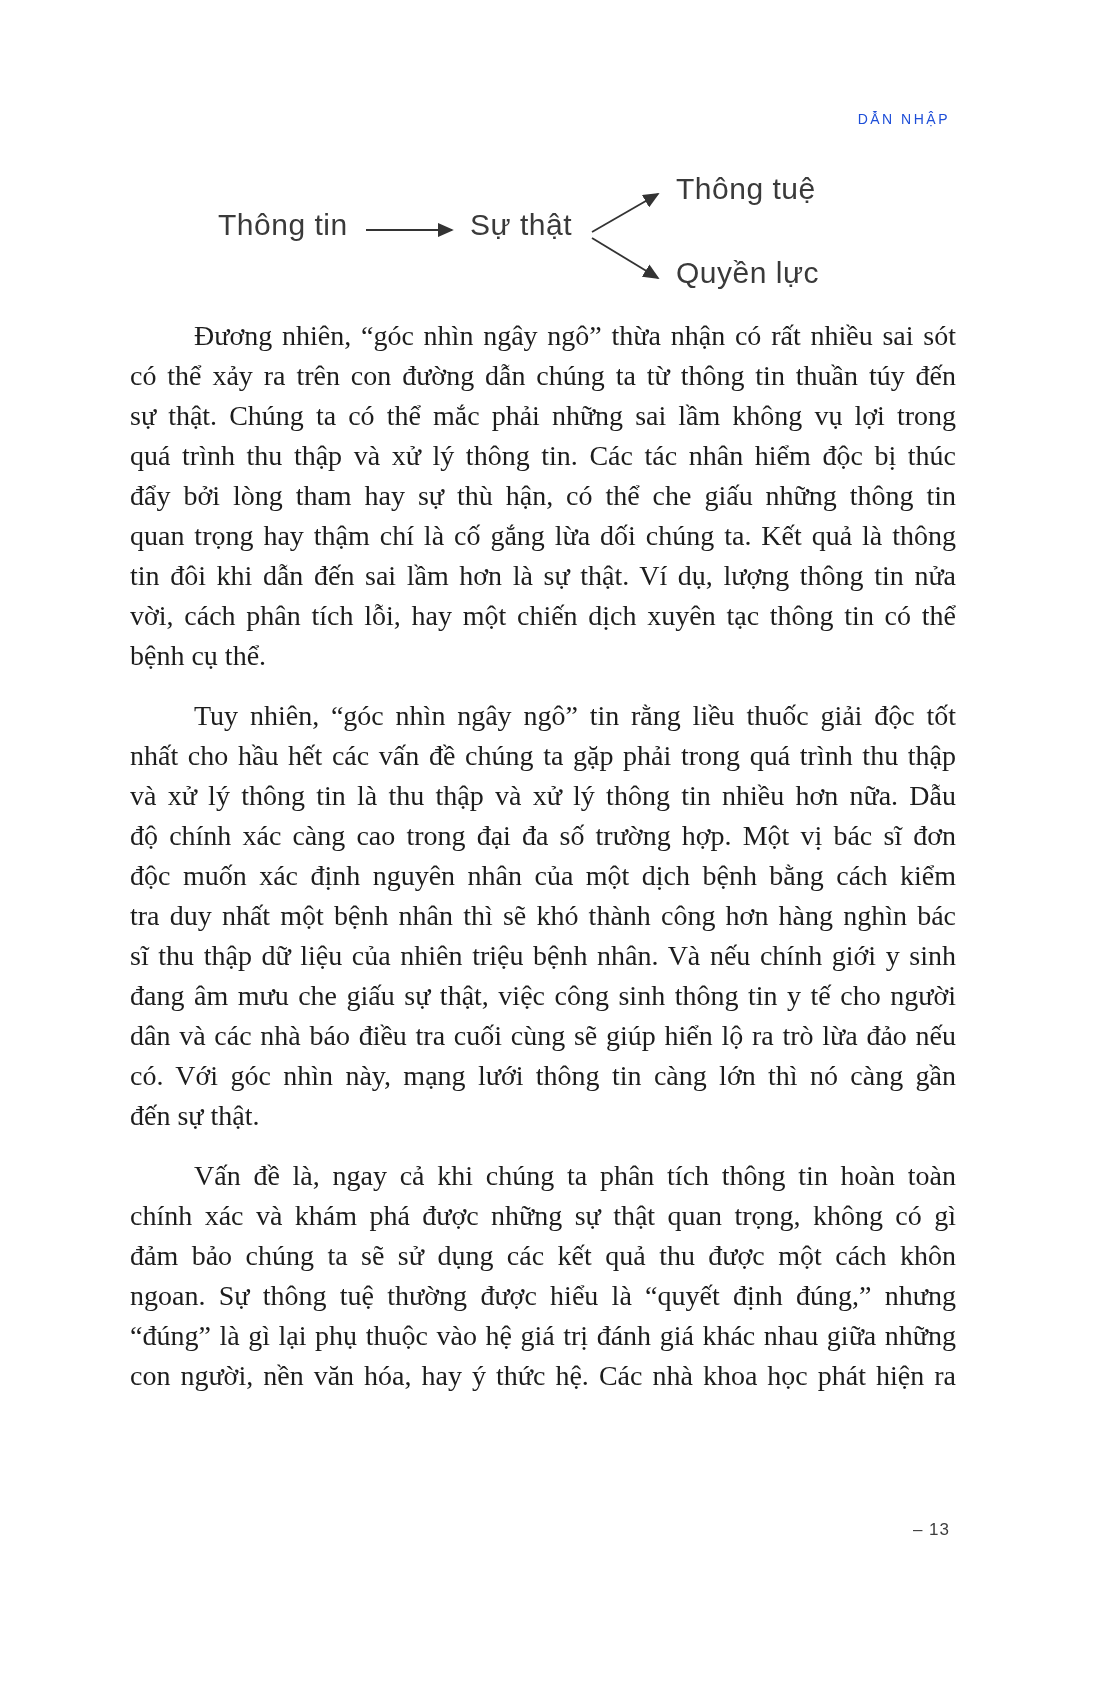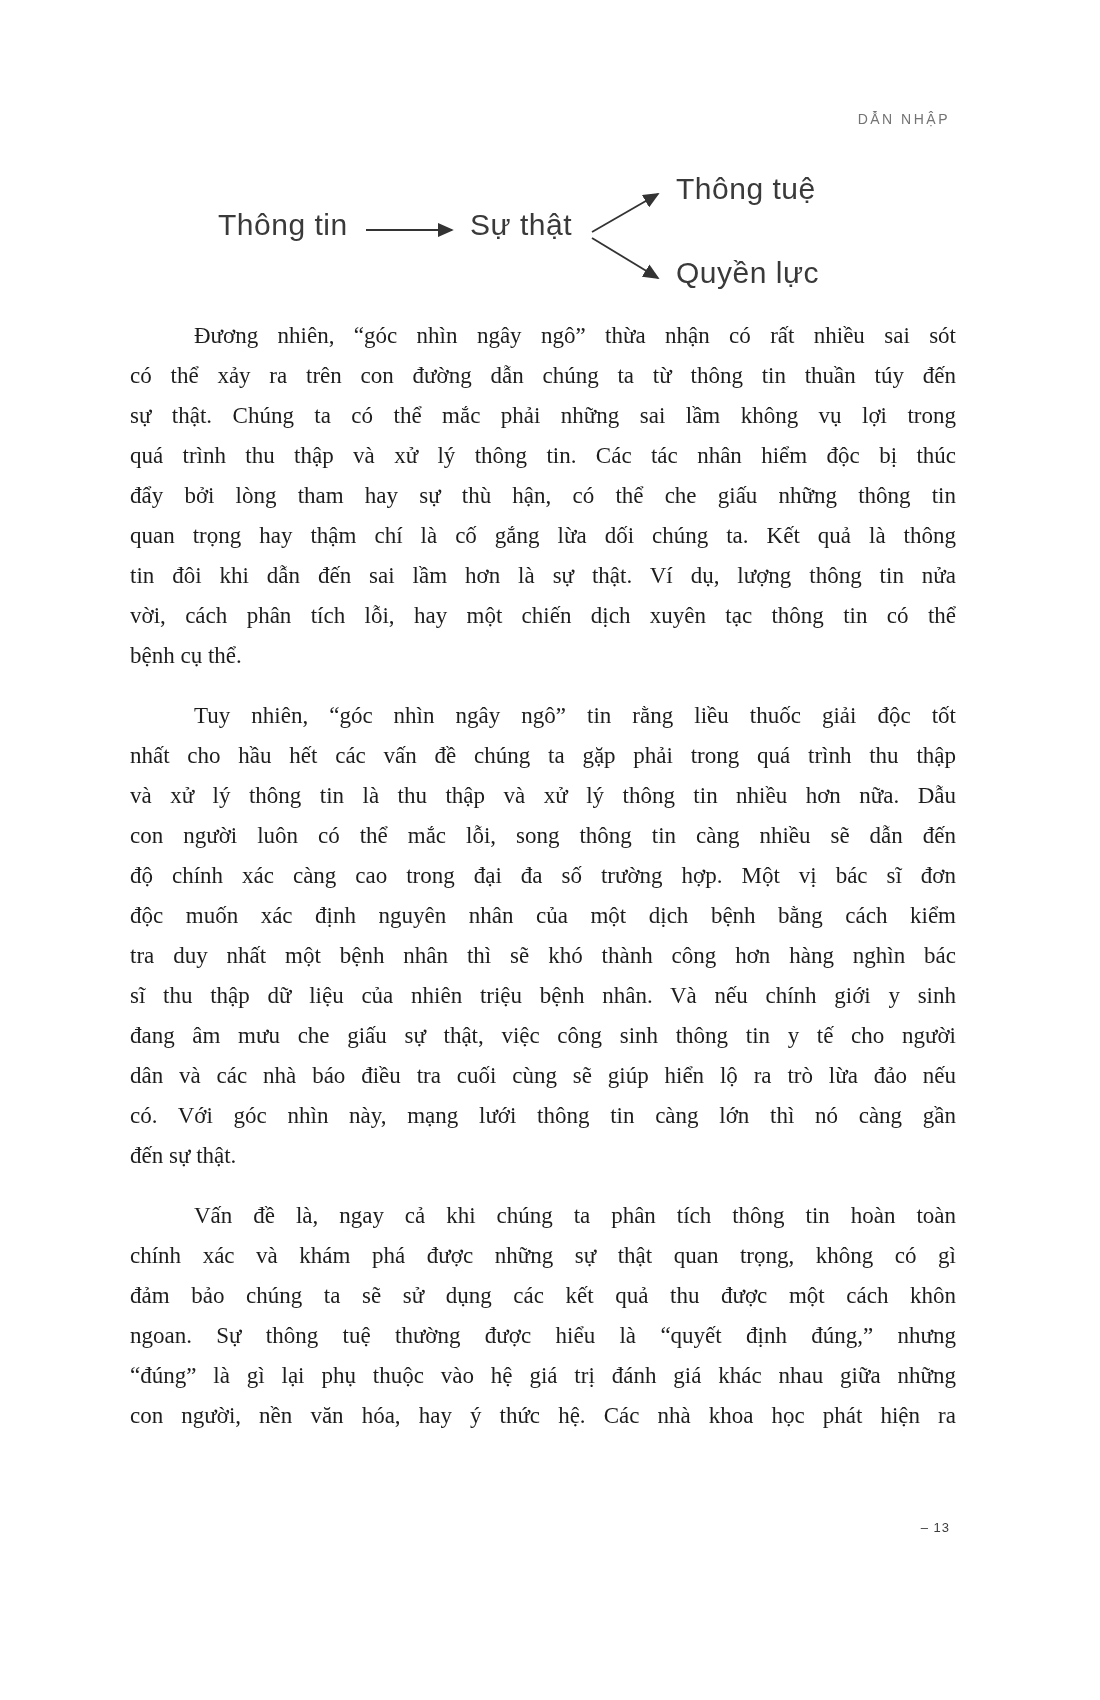--- a/index.html
+++ b/index.html
@@ -4,45 +4,45 @@
 <style>
   html,body { margin:0; padding:0; background:#ffffff; }
   .page {
     position:relative; width:1100px; height:1700px; background:#ffffff;
     overflow:hidden; font-family:"Liberation Serif","DejaVu Serif",serif;
   }
   .running-header {
     position:absolute; top:111px; left:0; right:150px;
     text-align:right;
     font-family:"Liberation Sans","DejaVu Sans",sans-serif;
-    font-size:14px; letter-spacing:2.5px; color:#737373; font-weight:500;
+    font-size:14px; letter-spacing:2.5px; color:#1d4ed8; font-weight:500;
   }
   .diagram { position:absolute; top:160px; left:0; width:1100px; height:160px; }
   .diagram svg { position:absolute; left:0; top:0; }
   .dlabel {
     position:absolute; white-space:nowrap;
     font-family:"Liberation Sans","DejaVu Sans",sans-serif;
     font-size:30px; color:#3a3a3a; font-weight:400; letter-spacing:0.5px;
   }
   .dlabel.source { left:218px; top:48px; }
   .dlabel.truth  { left:470px; top:48px; }
   .dlabel.wisdom { left:676px; top:12px;text-align:center; }
   .dlabel.power  { left:676px; top:96px; }
   .body-text {
     position:absolute; left:130px; top:316px; width:826px;
-    font-size:23px; line-height:40px; color:#1d1d1d;
+    font-size:28px; line-height:40px; color:#1d1d1d;
   }
   .para { margin:0 0 20px 0; }
   .line { text-align:justify; text-align-last:justify; white-space:normal; }
   .line.noj { text-align-last:left; }
   .line.first { padding-left:64px; }
   .page-number {
     position:absolute; top:1520px; left:8px; right:150px; text-align:right;
     font-family:"Liberation Sans","DejaVu Sans",sans-serif;
-    font-size:13px; color:#3d3d3d; letter-spacing:1px;
+    font-size:17px; color:#3d3d3d; letter-spacing:1px;
   }
 </style>
 </head>
 <body>
 
 <div class="page">
 
   <div class="running-header">DẪN NHẬP</div>
 
   <div class="diagram">
@@ -71,21 +71,20 @@
         <div class="line">đẩy bởi lòng tham hay sự thù hận, có thể che giấu những thông tin</div>
         <div class="line">quan trọng hay thậm chí là cố gắng lừa dối chúng ta. Kết quả là thông</div>
         <div class="line">tin đôi khi dẫn đến sai lầm hơn là sự thật. Ví dụ, lượng thông tin nửa</div>
         <div class="line">vời, cách phân tích lỗi, hay một chiến dịch xuyên tạc thông tin có thể</div>
         <div class="line noj">bệnh cụ thể.</div>
       </div>
       <div class="para">
         <div class="line first">Tuy nhiên, “góc nhìn ngây ngô” tin rằng liều thuốc giải độc tốt</div>
         <div class="line">nhất cho hầu hết các vấn đề chúng ta gặp phải trong quá trình thu thập</div>
         <div class="line">và xử lý thông tin là thu thập và xử lý thông tin nhiều hơn nữa. Dẫu</div>
-        <div class="line">con người luôn có thể mắc lỗi, song thông tin càng nhiều sẽ dẫn đến</div>
         <div class="line">độ chính xác càng cao trong đại đa số trường hợp. Một vị bác sĩ đơn</div>
         <div class="line">độc muốn xác định nguyên nhân của một dịch bệnh bằng cách kiểm</div>
         <div class="line">tra duy nhất một bệnh nhân thì sẽ khó thành công hơn hàng nghìn bác</div>
         <div class="line">sĩ thu thập dữ liệu của nhiên triệu bệnh nhân. Và nếu chính giới y sinh</div>
         <div class="line">đang âm mưu che giấu sự thật, việc công sinh thông tin y tế cho người</div>
         <div class="line">dân và các nhà báo điều tra cuối cùng sẽ giúp hiển lộ ra trò lừa đảo nếu</div>
         <div class="line">có. Với góc nhìn này, mạng lưới thông tin càng lớn thì nó càng gần</div>
         <div class="line noj">đến sự thật.</div>
       </div>
       <div class="para">

